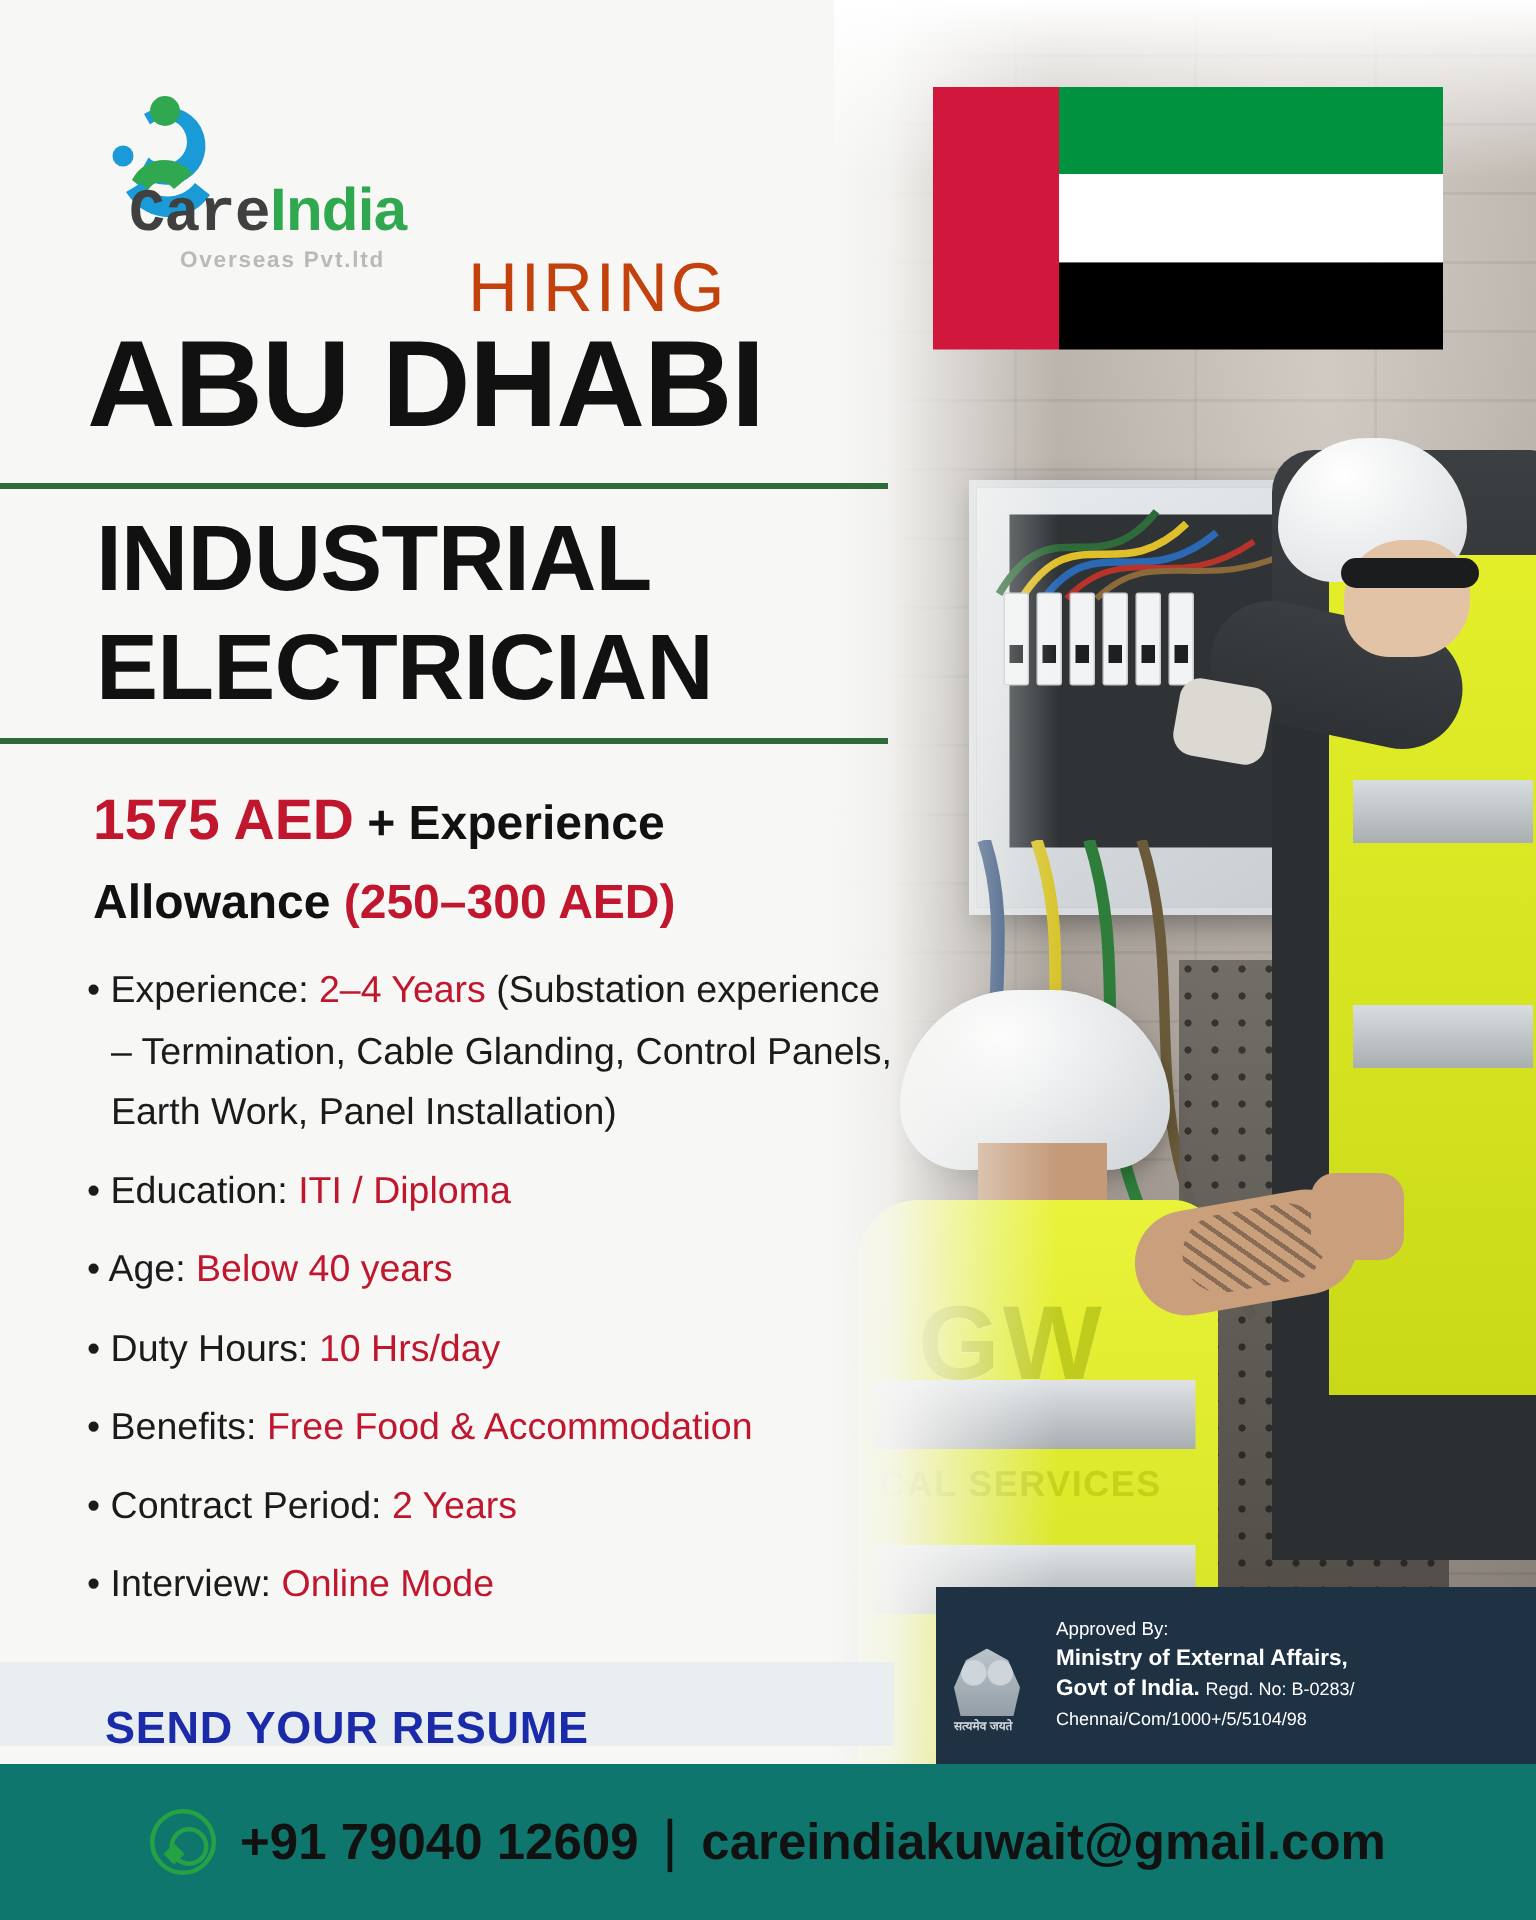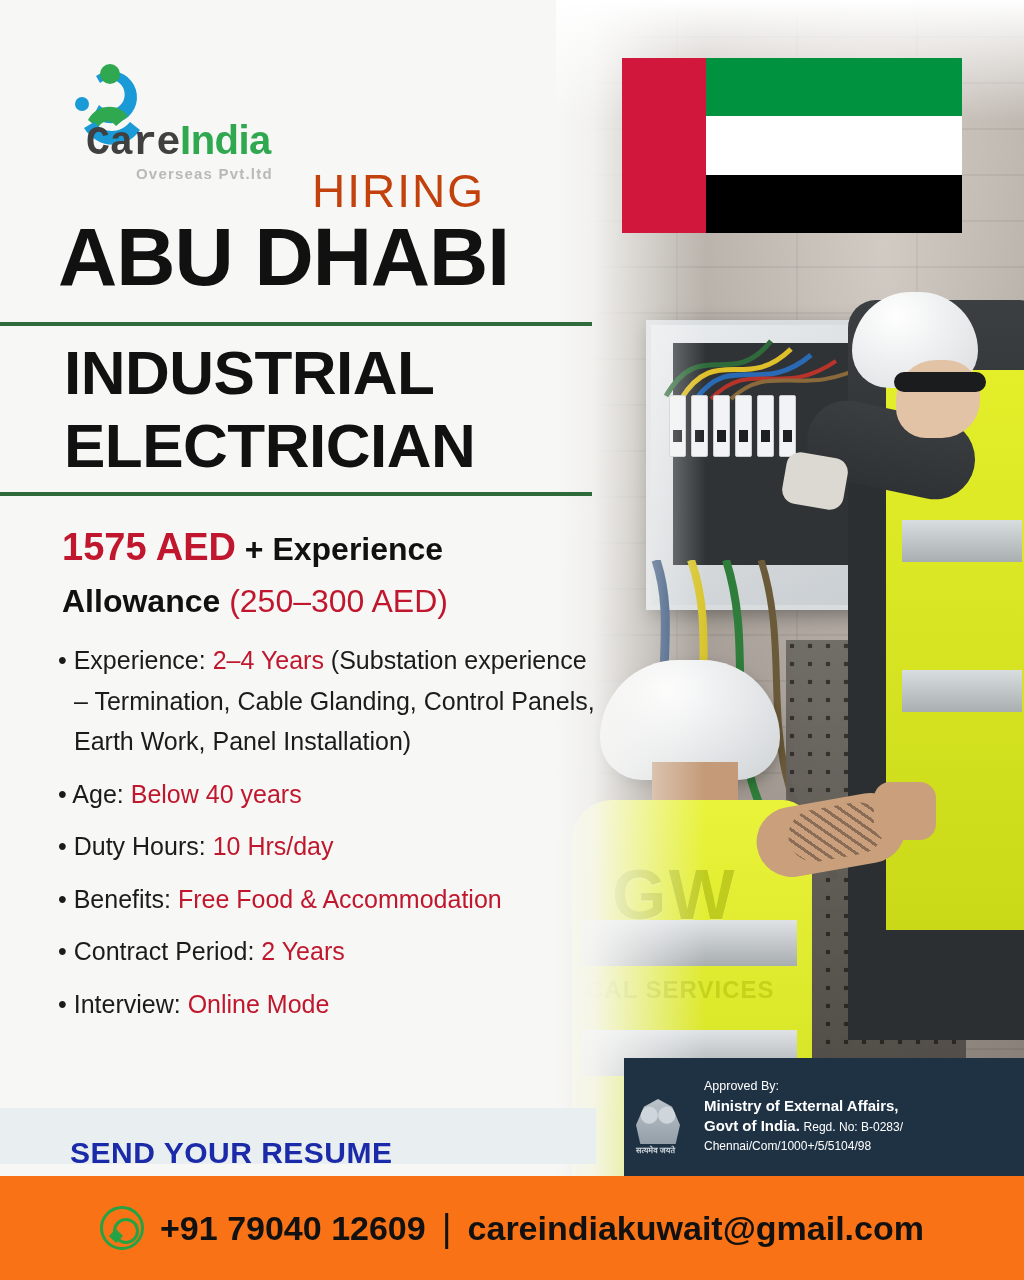--- a/index.html
+++ b/index.html
@@ -180,21 +180,21 @@
   .logo-text {
     position: absolute; left: 86px; top: 120px;
     font: 700 40px/1 "Liberation Sans", sans-serif;
     letter-spacing: -0.5px;
   }
   .logo-care { color: #404040; font-family: Liberation Mono, monospace; }
   .logo-india { color: #2fa84f; }
   .logo-sub {
     position: absolute; left: 120px; top: 166px;
     font: 700 15px/1 "Liberation Sans", sans-serif;
-    color: #b9b9b9; letter-spacing: 1.2px; margin-left: 16px;
+    color: #b9b9b9; letter-spacing: 1.2px;
   }
   .hiring {
     position: absolute; left: 312px; top: 128px;
     font: 400 46px/1 "Liberation Sans", sans-serif;
     color: #c2410c; letter-spacing: 2px; margin-top: 40px;
   }
 
   .flag {
     position: absolute; left: 622px; top: 58px; width: 340px; height: 175px;
   }
@@ -219,21 +219,21 @@
     position: absolute; left: 64px; top: 336px;
     font: 900 62px/1.18 "Liberation Sans", sans-serif;
     color: #111; letter-spacing: -0.5px;
   }
 
   .salary {
     position: absolute; left: 62px; top: 518px; width: 520px;
     font: 700 32px/1.55 "Liberation Sans", sans-serif; color: #111;
   }
   .salary .big { color:#c0172e; font-size: 38px; font-weight: 900; }
-  .salary .allow { color:#c0172e; font-weight: 400; margin-top: 16px; }
+  .salary .allow { color:#c0172e; font-weight: 700; margin-top: 16px; }
 
   ul.details {
     position: absolute; left: 58px; top: 640px; width: 540px;
     list-style: none;
     font: 400 25px/1.62 "Liberation Sans", sans-serif; color: #1b1b1b;
   }
   ul.details li { margin-bottom: 12px; text-indent: -16px; padding-left: 16px; }
   ul.details b { color: #c0172e; font-weight: 400; }
 
   .resume-band {
@@ -241,21 +241,21 @@
     background: #e9eef0;
   }
   .resume-text {
     position: absolute; left: 70px; top: 1118px;
     font: 900 30px/1 "Liberation Sans", sans-serif;
     color: #1b2aa8; letter-spacing: 0.5px; margin-top: 20px;
   }
 
   .contact {
     position: absolute; left: 0; top: 1176px; width: 1024px; height: 104px;
-    background: #f97316;
+    background: #0f766e;
     display: flex; align-items: center; justify-content: center; gap: 16px;
   }
   .wa {
     width: 44px; height: 44px; border-radius: 50%;
     border: 3px solid #25a244; position: relative; flex: 0 0 auto;
   }
   .wa:before{
     content:""; position:absolute; left: 10px; top: 9px; width: 20px; height: 20px;
     border: 3px solid #25a244; border-radius: 50%;
   }
@@ -384,20 +384,21 @@
   </div>
   <div class="rule bot"></div>
 
   <div class="salary">
     <span class="big">1575 AED</span><span> + Experience</span><br>
     <span>Allowance </span><span class="allow">(250–300 AED)</span>
   </div>
 
   <ul class="details">
     <li><span>• Experience: </span><b>2–4 Years</b><span> (Substation experience – Termination, Cable Glanding, Control Panels, Earth Work, Panel Installation)</span></li>
+    <li><span>• Education: </span><b>ITI / Diploma</b></li>
     <li><span>• Age: </span><b>Below 40 years</b></li>
     <li><span>• Duty Hours: </span><b>10 Hrs/day</b></li>
     <li><span>• Benefits: </span><b>Free Food &amp; Accommodation</b></li>
     <li><span>• Contract Period: </span><b>2 Years</b></li>
     <li><span>• Interview: </span><b>Online Mode</b></li>
   </ul>
 
   <div class="approval">
     <div class="emblem">
       <div class="lions"></div>

